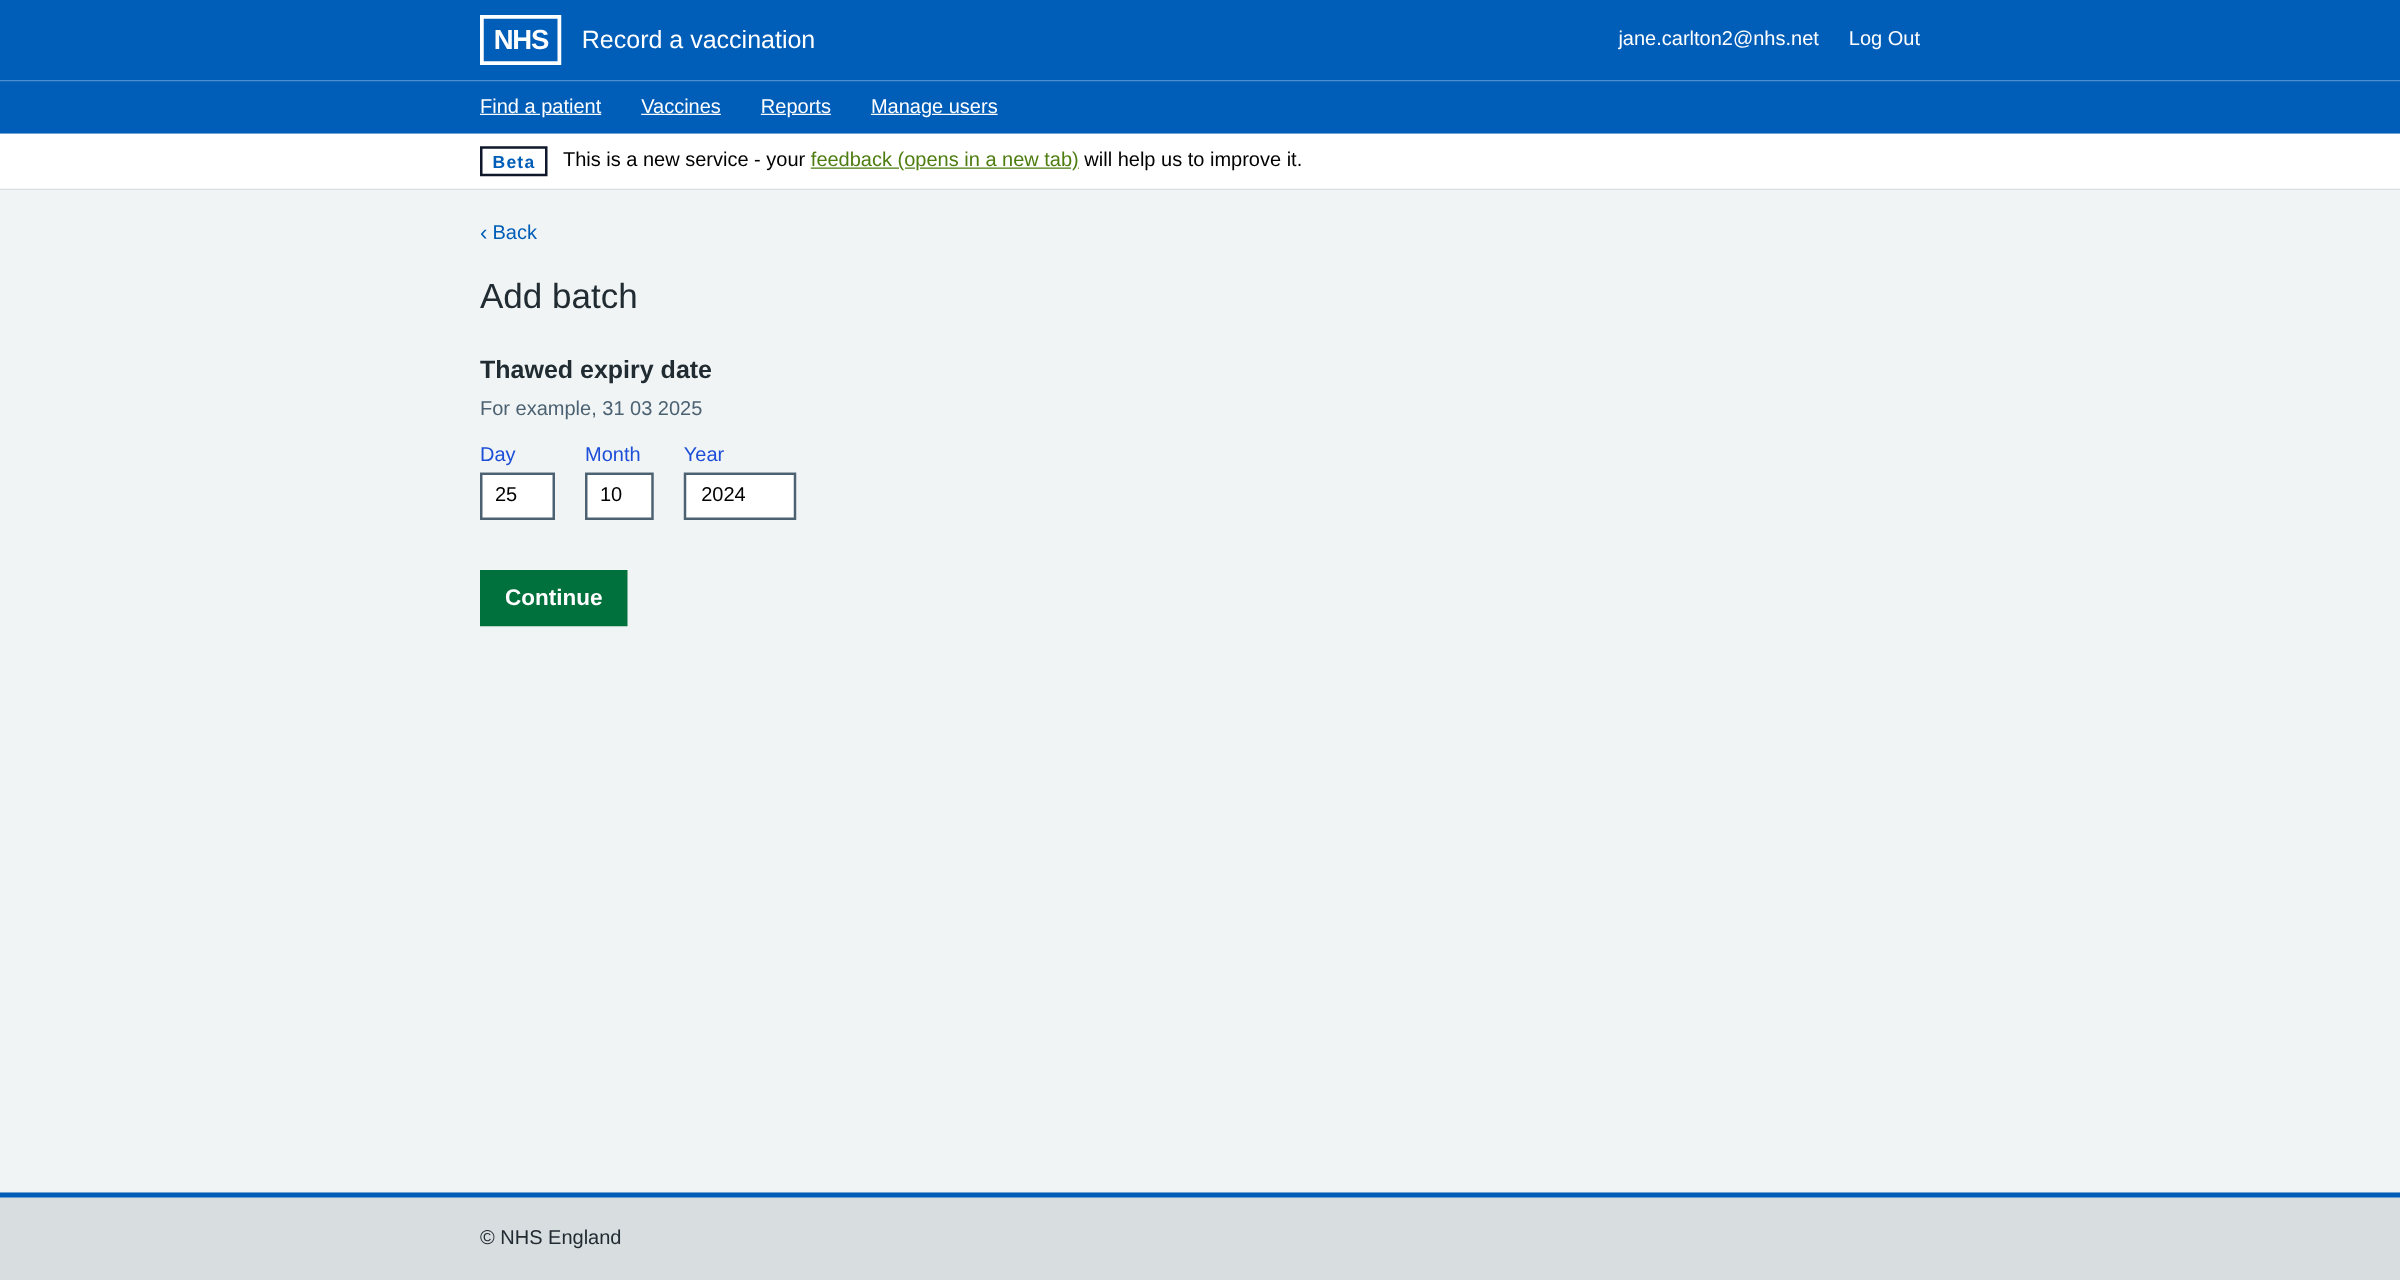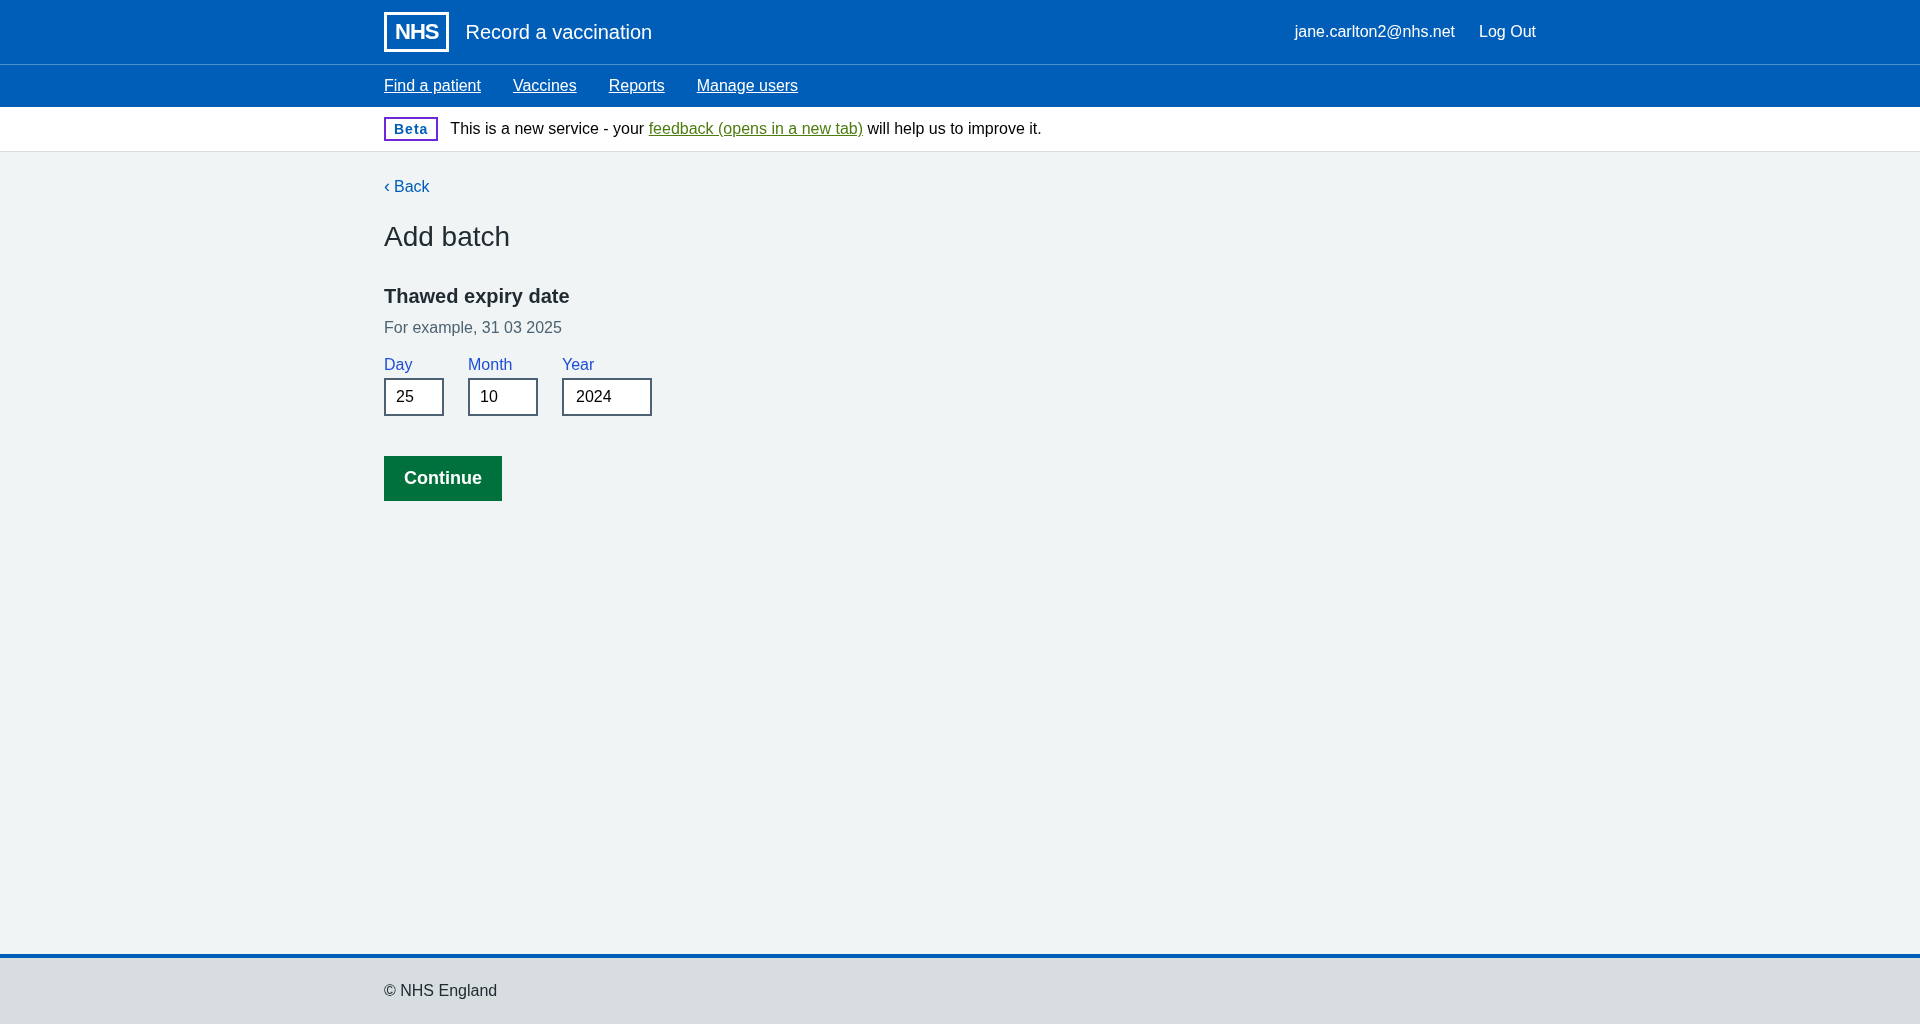--- a/index.html
+++ b/index.html
@@ -102,21 +102,21 @@
       margin: 0 auto;
       padding: 0 24px;
       display: flex;
       align-items: center;
       gap: 12px;
       font-size: 16px;
     }
 
     .beta-tag {
       background-color: white;
-      border: 2px solid #6d28d9;
+      border: 2px solid #0f172a;
       color: #005eb8;
       font-size: 14px;
       font-weight: 700;
       padding: 2px 8px;
       letter-spacing: 1px;
     }
 
     .beta-banner-inner a {
       color: #4d7c0f;
       text-decoration: underline;
@@ -210,21 +210,21 @@
       font-weight: 400;
     }
 
     .date-field input {
       border: 2px solid #4c6272;
       padding: 8px 10px;
       font-size: 16px;
     }
 
     .date-field.day input { width: 60px; }
-    .date-field.month input { width: 70px; }
+    .date-field.month input { width: 55px; }
     .date-field.year input { width: 90px; padding-left: 12px; }
 
     .continue-btn {
       background-color: #00703c;
       color: white;
       border: none;
       padding: 12px 20px;
       font-size: 18px;
       font-weight: 700;
       cursor: pointer;

